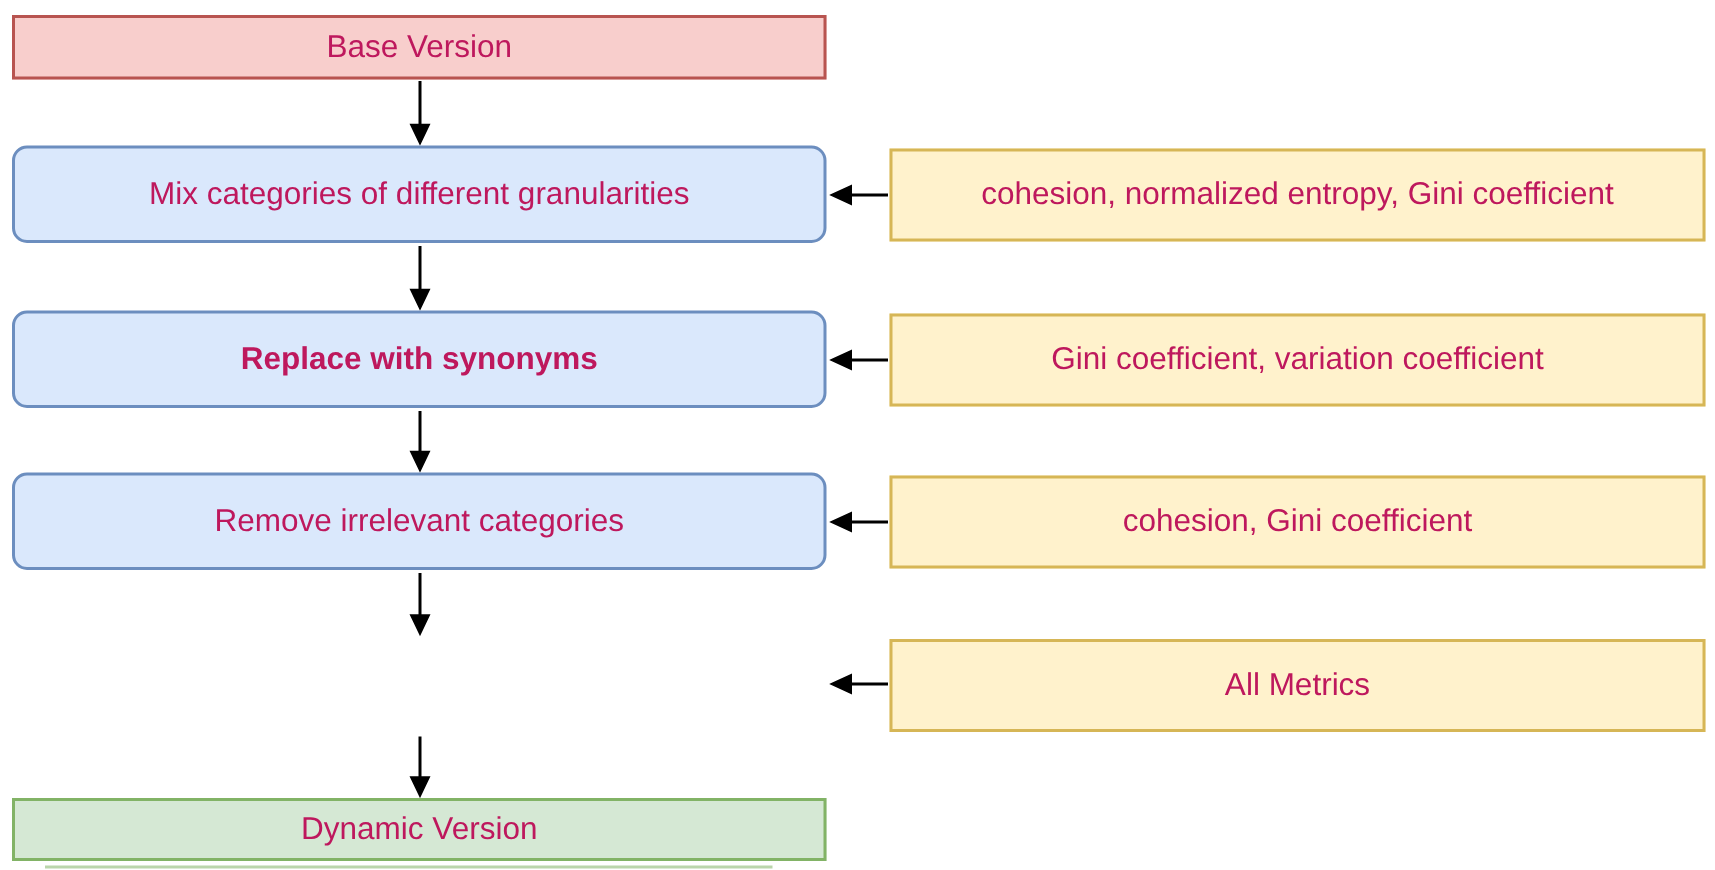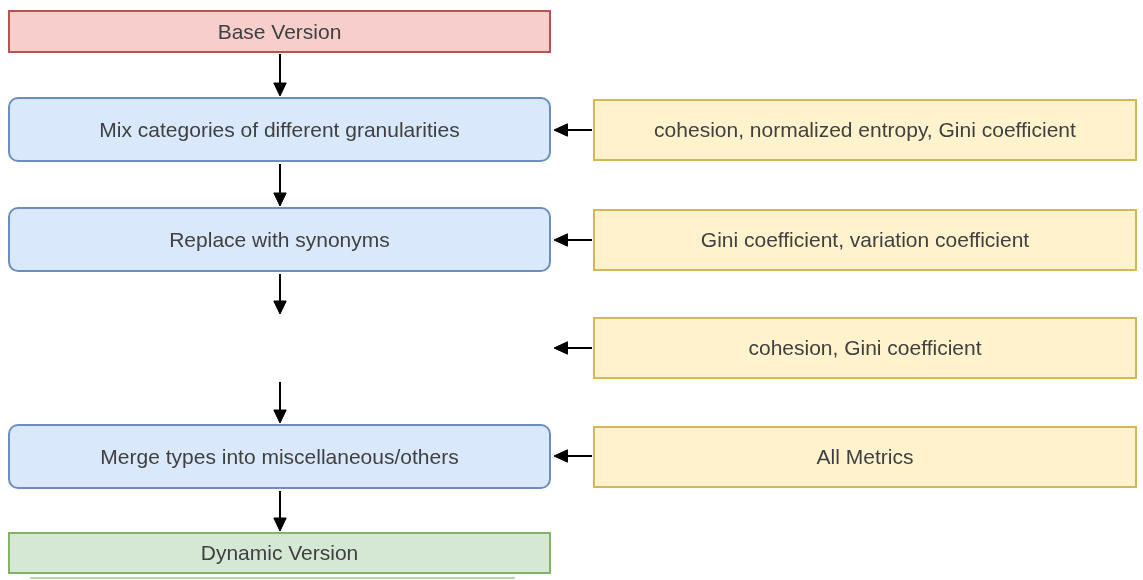--- a/index.html
+++ b/index.html
@@ -25,36 +25,36 @@
   }
   .node {
     position: absolute;
     box-sizing: border-box;
     display: flex;
     align-items: center;
     justify-content: center;
     text-align: center;
     font-size: 21px;
     line-height: 1.2;
-    color: #404040;
+    color: #be185d;
     padding: 0 10px;
   }
   .node-start {
     left: 8px; top: 10px; width: 543px; height: 43px;
     background: var(--start-fill, #f8cecc);
     border: 2px solid var(--start-border, #b85450);
   }
   .node-step {
     left: 8px; width: 543px; height: 65px;
     background: var(--step-fill, #dae8fc);
     border: 2px solid var(--step-border, #6c8ebf);
     border-radius: 10px;
   }
   .step-1 { top: 97px; align-items: center; }
-  .step-2 { top: 207px; }
+  .step-2 { top: 207px; font-weight: bold; }
   .step-3 { top: 315px; }
   .step-4 { top: 424px; }
   .node-metric {
     left: 593px; width: 544px; height: 62px;
     background: var(--metric-fill, #fff2cc);
     border: 2px solid var(--metric-border, #d6b656);
   }
   .metric-1 { top: 99px; text-align: center; }
   .metric-2 { top: 209px; }
   .metric-3 { top: 317px; align-items: center; }
@@ -137,27 +137,27 @@
     <span>cohesion, normalized entropy, Gini coefficient</span>
   </div>
 
   <div class="node node-step step-2">
     <span>Replace with synonyms</span>
   </div>
   <div class="node node-metric metric-2">
     <span>Gini coefficient, variation coefficient</span>
   </div>
 
+  <div class="node node-step step-3">
+    <span>Remove irrelevant categories</span>
+  </div>
   <div class="node node-metric metric-3">
     <span>cohesion, Gini coefficient</span>
   </div>
 
-  <div class="node node-step step-4">
-    <span>Merge types into miscellaneous/others</span>
-  </div>
   <div class="node node-end">
     <span>Dynamic Version</span>
   </div>
 
   <div class="node node-metric metric-4">
     <span>All Metrics</span>
   </div>
 
   <div class="clipped-edge"></div>
 

